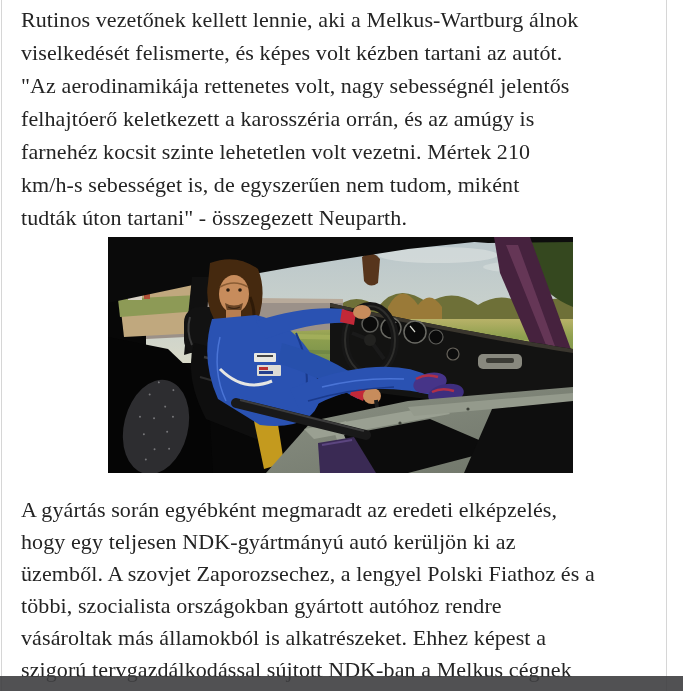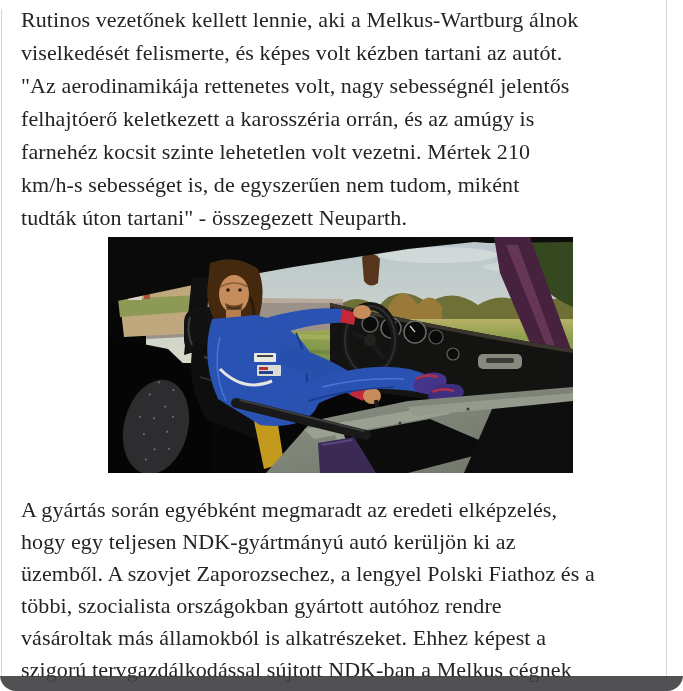--- a/index.html
+++ b/index.html
@@ -4,21 +4,20 @@
 <style>
   * { margin: 0; padding: 0; box-sizing: border-box; }
   html, body { background: #ffffff; }
   .page {
     position: relative;
     width: 683px;
     height: 691px;
     overflow: hidden;
     background: #ffffff;
     font-family: "Liberation Serif", "DejaVu Serif", serif;
-    border-radius: 16px;
   }
   .column {
     position: absolute;
     left: 1px; top: 0;
     width: 666px;
     min-height: 691px;
     border-left: 1px solid #d6d6d6;
     border-right: 1px solid #d6d6d6;
     background: #ffffff;
   }

